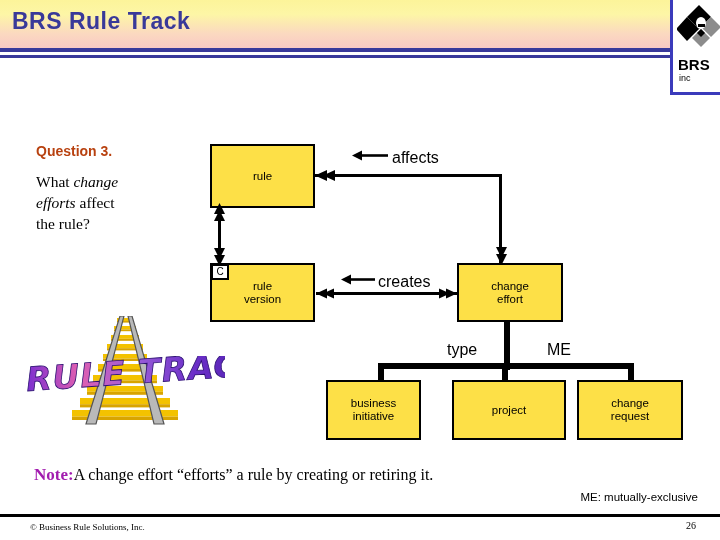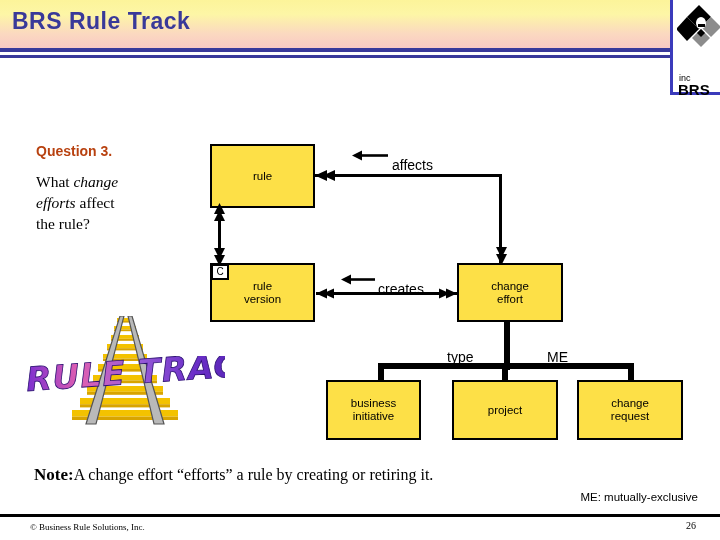--- a/index.html
+++ b/index.html
@@ -12,51 +12,51 @@
   .banner-title{position:absolute;left:12px;top:8px;font-size:23px;font-weight:bold;
                 color:#393999;letter-spacing:.5px;white-space:nowrap;}
   .banner-rule1{position:absolute;left:0;top:48px;width:672px;height:4px;background:#39399b;}
   .banner-rule2{position:absolute;left:0;top:55px;width:672px;height:3px;background:#39399b;}
 
   
   .logo-box{position:absolute;left:670px;top:0;width:50px;height:92px;
             background:#fff;border-left:3px solid #3b3bbb;border-bottom:3px solid #3b3bbb;}
   .logo-mark{position:absolute;left:4px;top:4px;width:44px;height:48px;}
   .logo-brs{position:absolute;left:5px;top:56px;font-size:15px;font-weight:bold;color:#000;
-            letter-spacing:0px;margin-top:25px;}
+            letter-spacing:0px;}
   .logo-inc{position:absolute;left:6px;top:73px;font-size:9px;color:#000;}
 
   
   .q-title{position:absolute;left:36px;top:143px;font-size:14px;font-weight:bold;
            color:#b8410f;white-space:nowrap;}
   .q-body{position:absolute;left:36px;top:171px;width:160px;font-family:"Liberation Serif",serif;
           font-size:15.5px;color:#000;line-height:21px;}
   .q-body i{font-style:italic;}
 
   
   .ebox{position:absolute;border:2px solid #000;background:#fde047;box-sizing:border-box;
         font-size:11.5px;color:#000;text-align:center;line-height:13px;
         display:flex;align-items:center;justify-content:center;}
   .cmark{position:absolute;width:18px;height:16px;border:2px solid #000;background:#fff;
          box-sizing:border-box;font-size:10px;line-height:12px;text-align:center;color:#000;}
   .ln{position:absolute;background:#000;}
-  .lbl{position:absolute;font-size:14px;color:#000;white-space:nowrap;margin-top:8px;}
+  .lbl{position:absolute;font-size:16px;color:#000;white-space:nowrap;}
   .thick{position:absolute;background:#000;}
   svg.ar{position:absolute;overflow:visible;}
 
   
   .track-wrap{position:absolute;left:60px;top:316px;width:130px;height:110px;}
   .rt-text{position:absolute;left:25px;top:356px;width:200px;height:48px;
            font-size:31px;font-weight:bold;font-style:italic;
            font-family:"DejaVu Sans",sans-serif;letter-spacing:1px;}
 
   
   .note{position:absolute;left:34px;top:465px;font-family:"Liberation Serif",serif;
         font-size:16px;color:#000;white-space:nowrap;}
-  .note b{color:#000000;font-size:17px;}
+  .note b{color:#a21caf;font-size:17px;}
   .me-note{position:absolute;right:22px;top:491px;font-size:11.5px;color:#000;}
   .foot-rule{position:absolute;left:0;top:514px;width:720px;height:3px;background:#000;}
   .foot-copy{position:absolute;left:30px;top:522px;font-family:"Liberation Serif",serif;
              font-size:9px;color:#000;white-space:nowrap;}
   .foot-page{position:absolute;right:24px;top:520px;font-family:"Liberation Serif",serif;
              font-size:10px;color:#000;}
 </style>
 </head>
 <body>
 
@@ -104,21 +104,21 @@
     <span>effort</span>
   </span>
 </div>
 
 <div class="ebox" style="left:326px;top:380px;width:95px;height:60px;">
   <span>
     <span>business</span><br>
     <span>initiative</span>
   </span>
 </div>
-<div class="ebox" style="left:452px;top:380px;width:106px;height:60px;">
+<div class="ebox" style="left:452px;top:380px;width:114px;height:60px;">
   <span>project</span>
 </div>
 <div class="ebox" style="left:577px;top:380px;width:106px;height:60px;">
   <span>
     <span>change</span><br>
     <span>request</span>
   </span>
 </div>
 
 <div class="ln" style="left:315px;top:174px;width:187px;height:3px;"></div>

